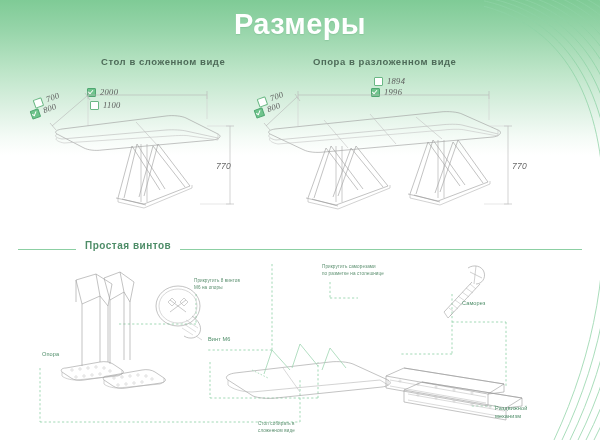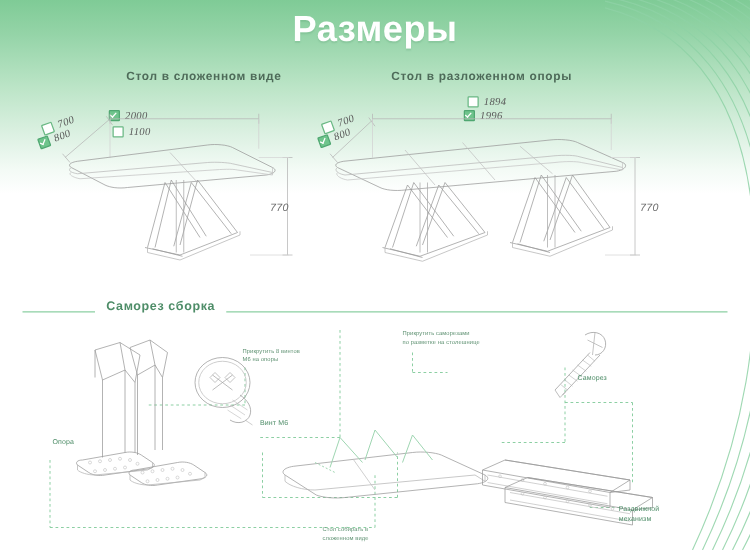--- a/index.html
+++ b/index.html
@@ -146,21 +146,21 @@
       <path d="M76,112 L104,118 L150,100 M82,113 L106,119"></path>
       <path d="M78,112 L78,116 L104,122 L152,102 L152,99" stroke="#b4b4b4"></path>
 
       <path d="M190,40 L190,118" stroke="#b6b6b6"></path>
       <path d="M186,40 L194,40 M186,118 L194,118" stroke="#b6b6b6"></path>
       <path d="M167,40 L191,40 M160,118 L191,118" stroke="#d6d6d6"></path>
     </g>
   </svg>
   <div class="dimtxt" style="left:216px;top:161px;">770</div>
 
-  <div class="sub-title" id="sub-right">Стол в разложенном опоры</div>
+  <div class="sub-title" id="sub-right">Опора в разложенном виде</div>
 
   <div class="optrow" style="left:374px;top:76px;">
     <span class="cbx"></span>
     <span class="optnum">1894</span>
   </div>
   <div class="optrow" style="left:371px;top:87px;">
     <span class="cbx on"></span>
     <span class="optnum">1996</span>
   </div>
 
@@ -209,21 +209,21 @@
       <path d="M148,108 L148,112 L178,119 L228,98 L228,95" stroke="#b4b4b4"></path>
 
       <path d="M246,40 L246,118" stroke="#b6b6b6"></path>
       <path d="M242,40 L250,40 M242,118 L250,118" stroke="#b6b6b6"></path>
       <path d="M227,40 L247,40 M222,118 L247,118" stroke="#d6d6d6"></path>
     </g>
   </svg>
   <div class="dimtxt" style="left:512px;top:161px;">770</div>
 
   <div class="divider"></div>
-  <div class="divider-cap">Саморез сборка</div>
+  <div class="divider-cap">Простая винтов</div>
 
   <svg class="dwg" style="left:0px;top:258px;" width="600" height="182" viewBox="0 0 600 182">
 
     <g fill="none" stroke="#8ccfa3" stroke-width="0.8" stroke-dasharray="2.2 2.2">
       <path d="M196,36 L196,66 M196,66 L119,66"></path>
       <path d="M272,6 L272,92 M272,92 L208,92"></path>
       <path d="M330,24 L330,40 M330,40 L358,40"></path>
       <path d="M40,110 L40,164 M40,164 L300,164"></path>
       <path d="M210,104 L210,140 M210,140 L318,140"></path>
       <path d="M318,140 L318,104"></path>

